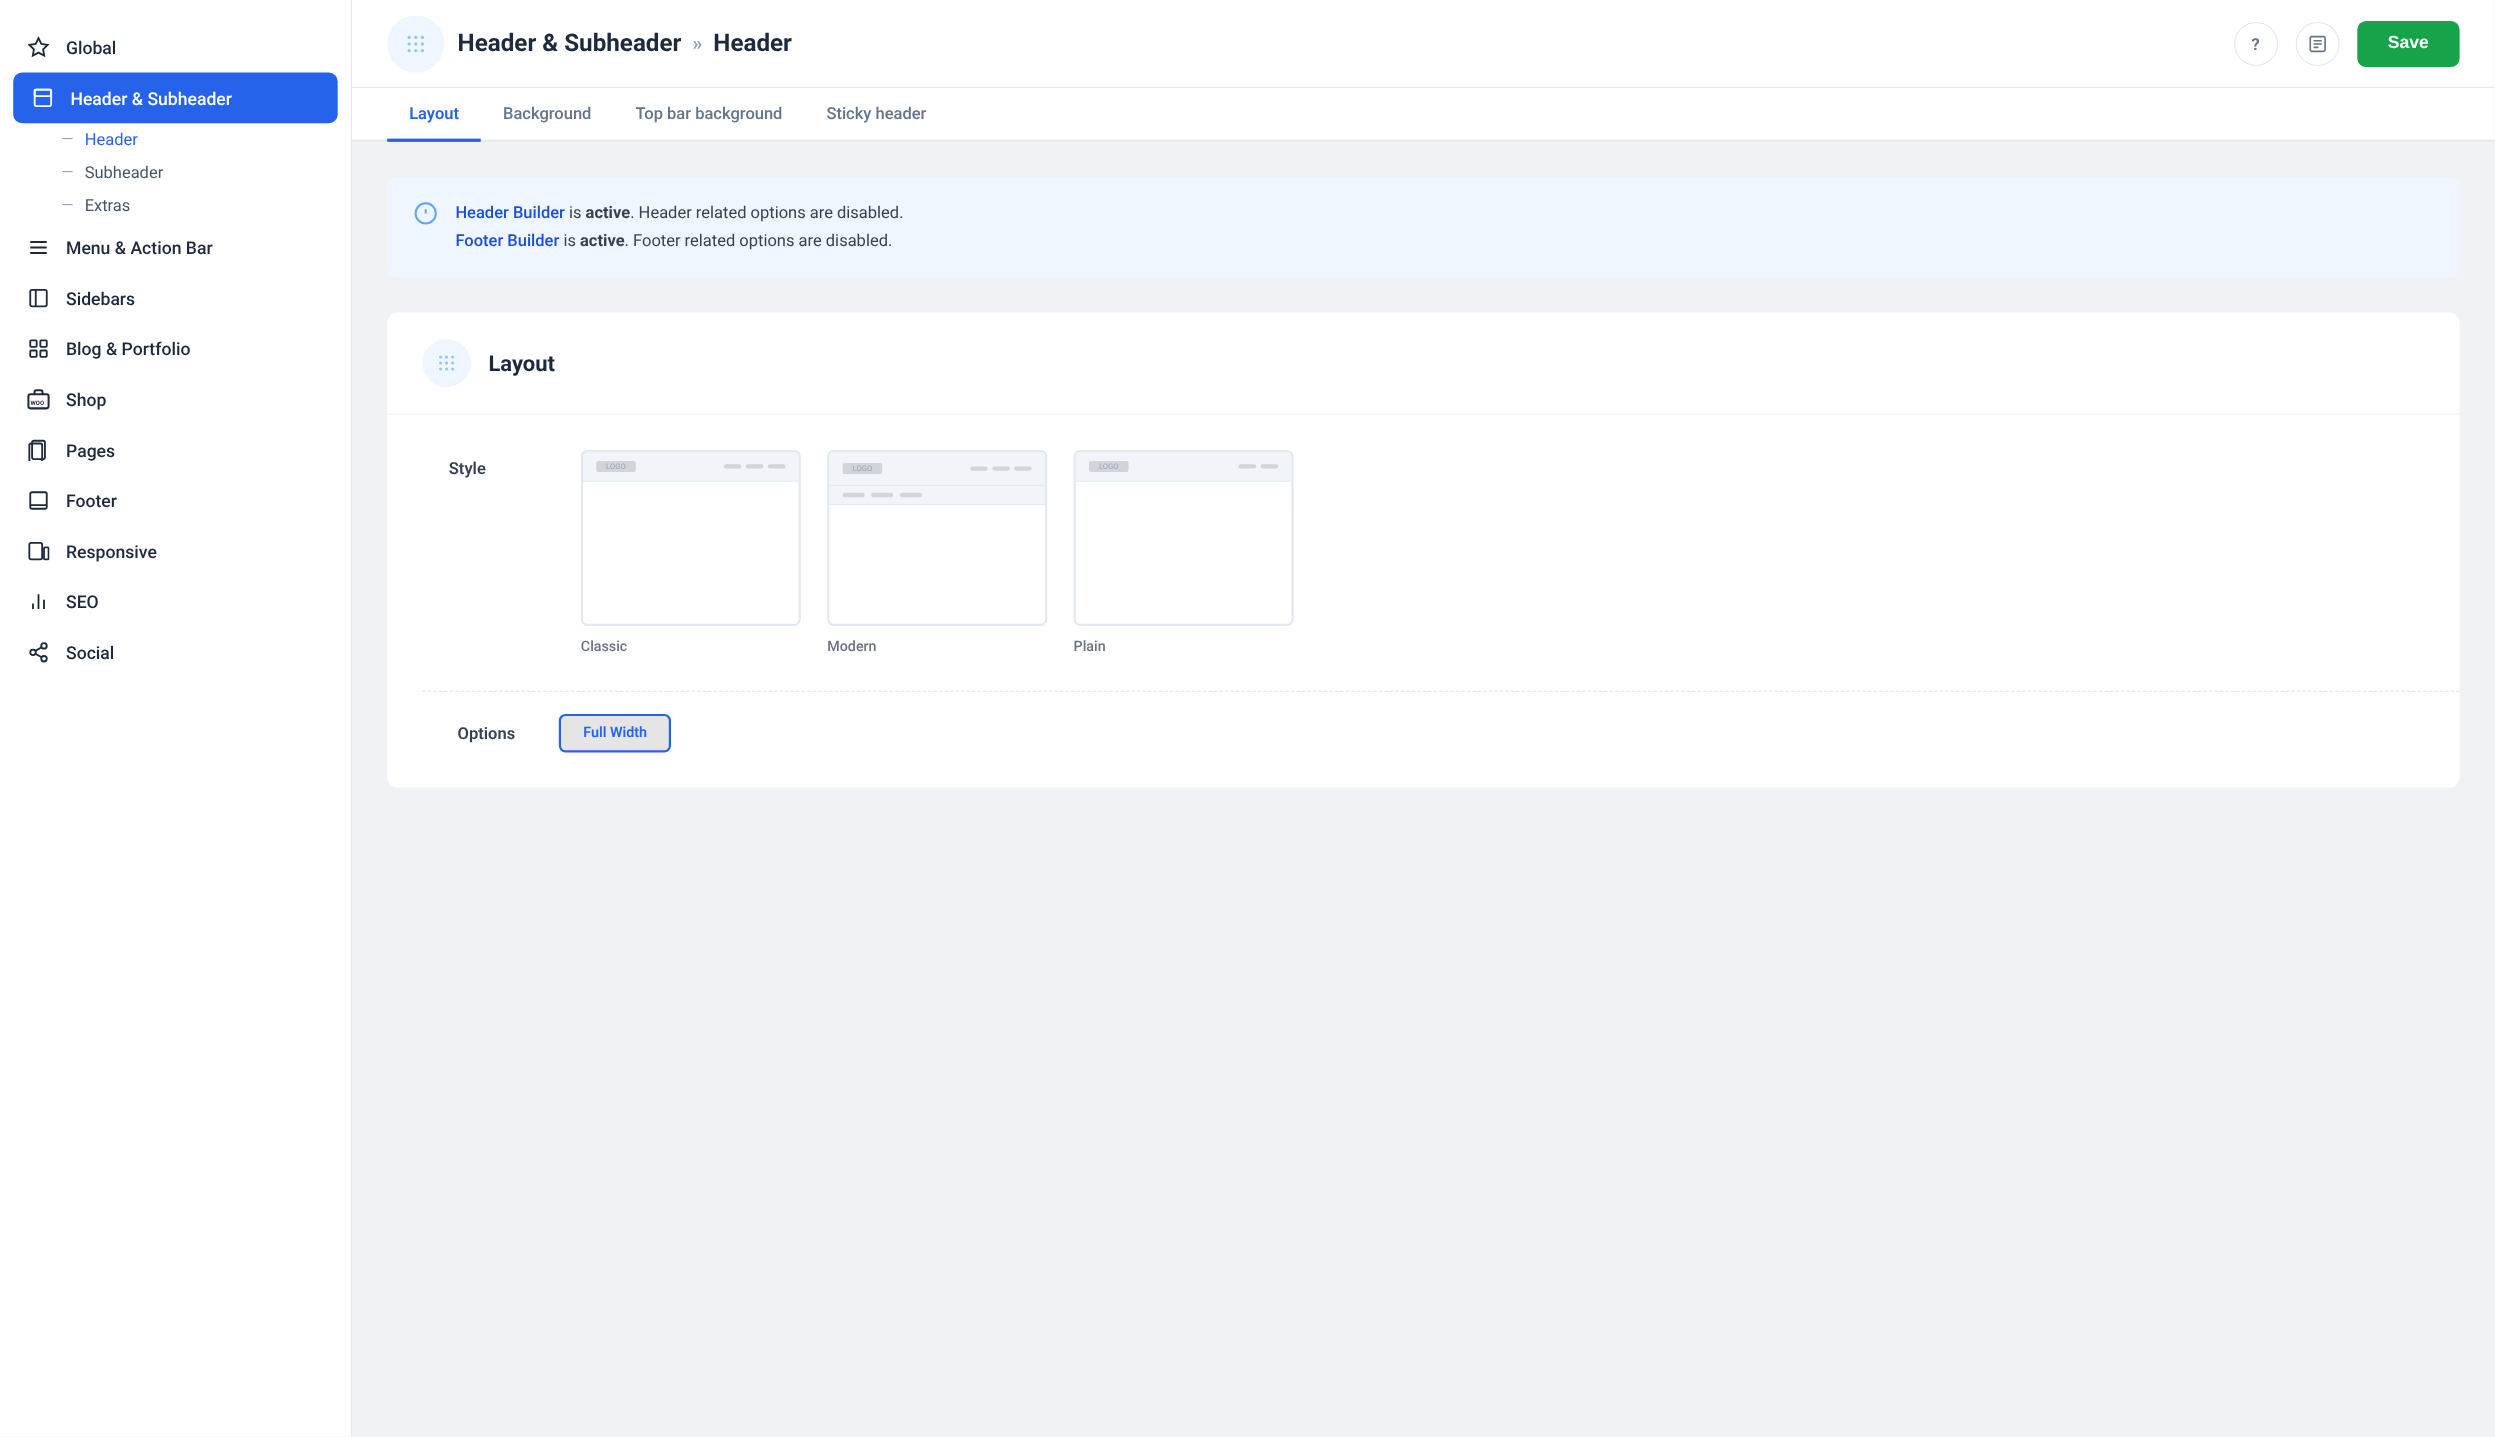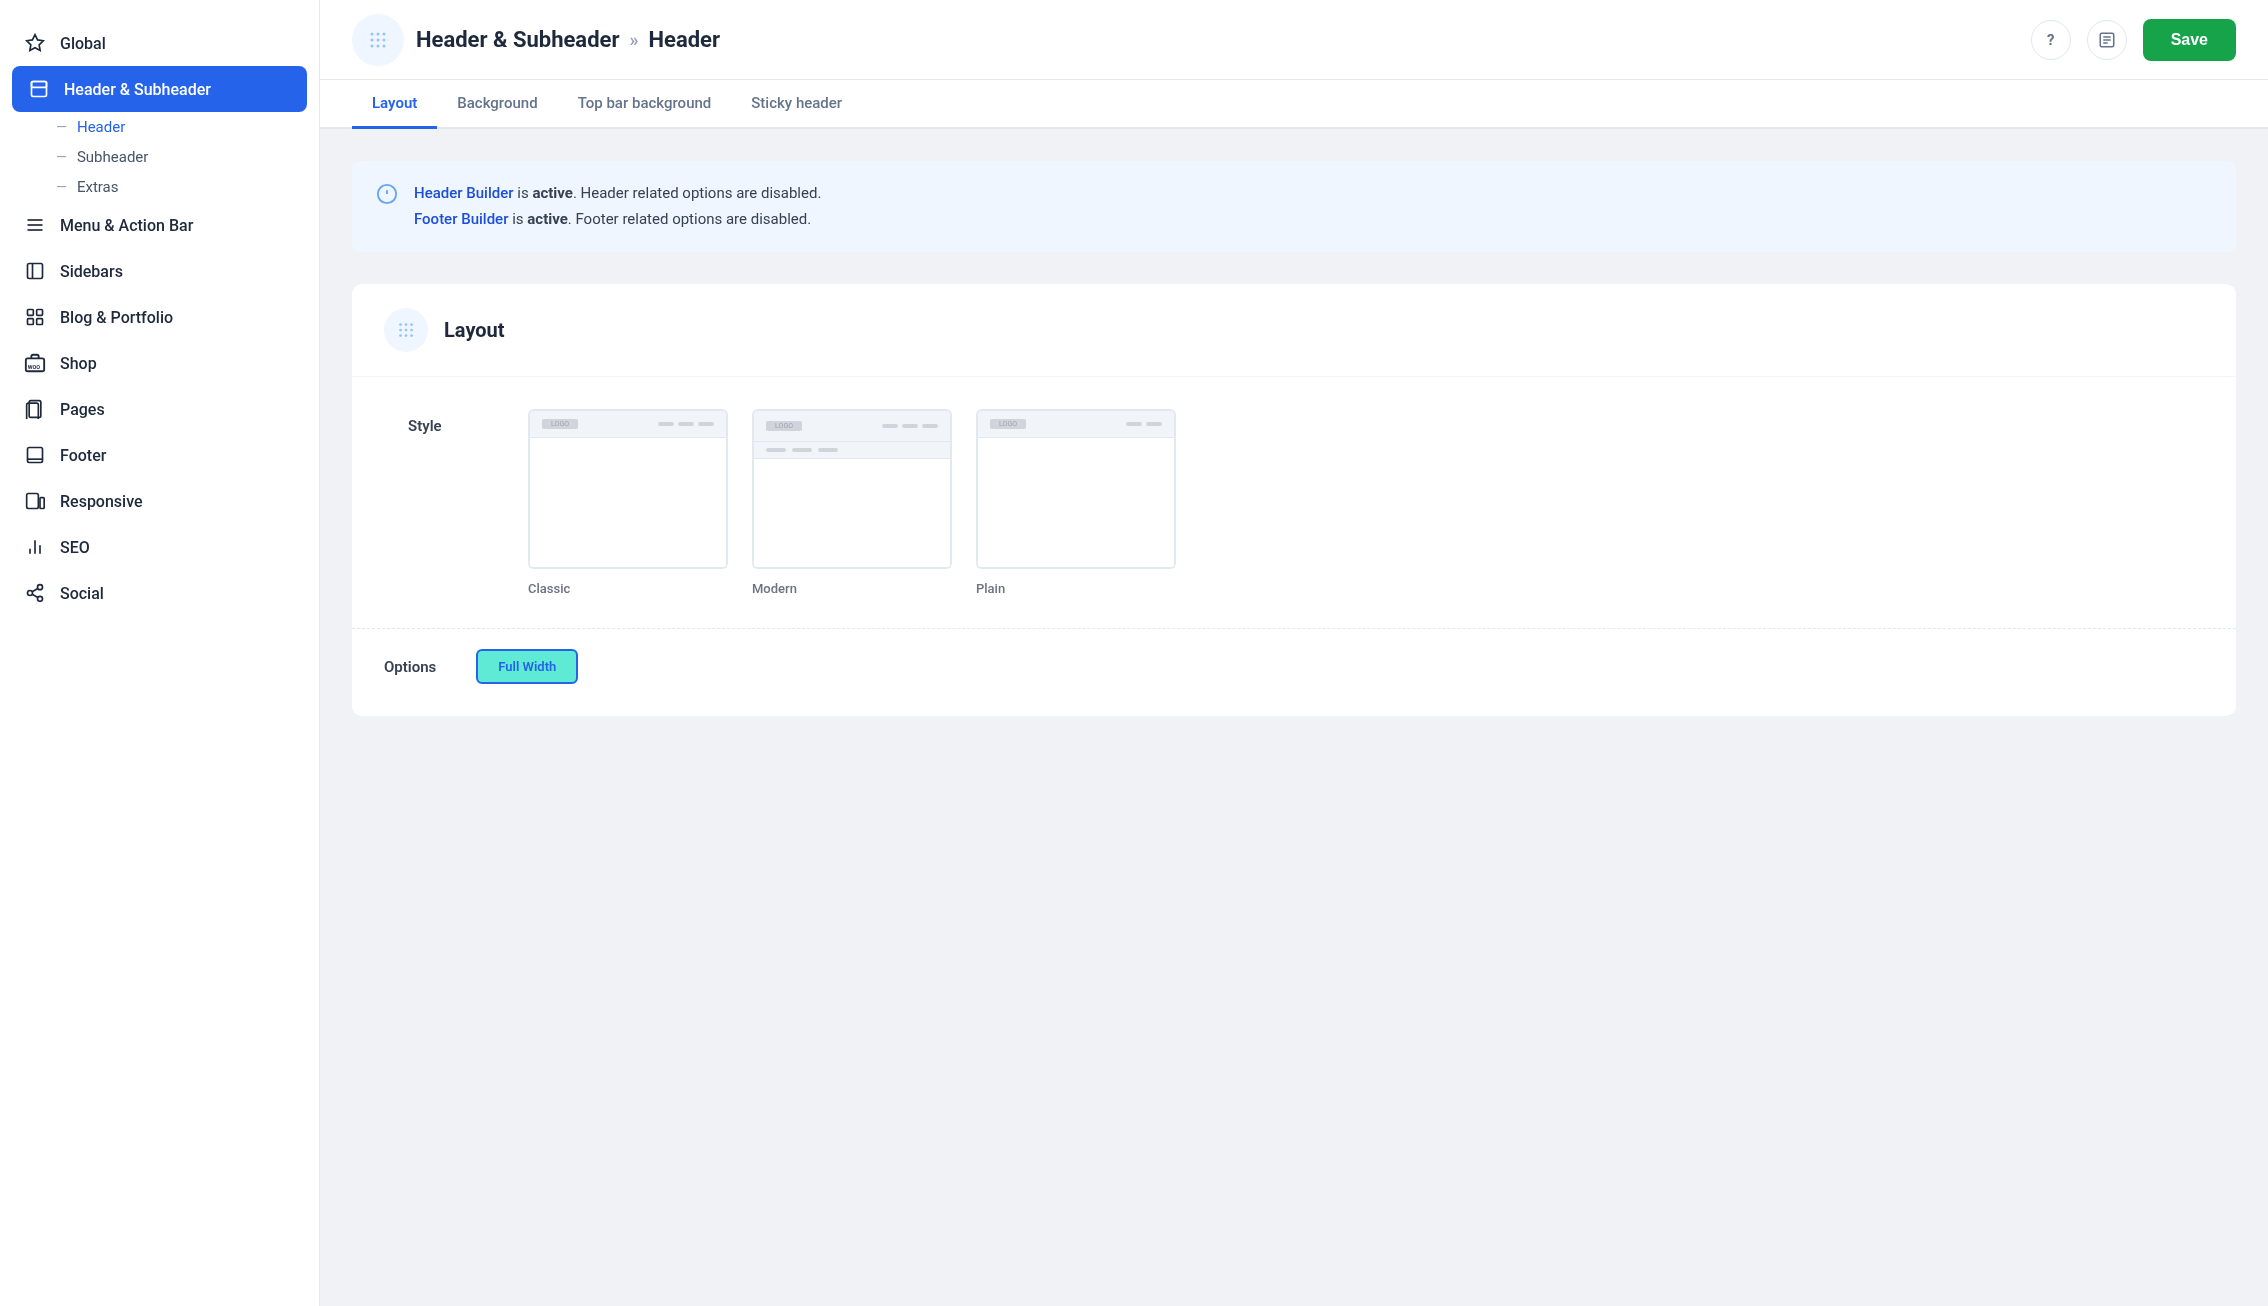--- a/index.html
+++ b/index.html
@@ -309,20 +309,21 @@
     .style-name {
       font-size: 13px;
       color: #6b7280;
       font-weight: 500;
     }
 
     
     .options-section {
       padding: 0 32px 20px;
       border-top: 1px dashed #e2e8f0;
+      margin-left: 32px;
     }
     .options-label {
       font-size: 15px;
       font-weight: 600;
       color: #374151;
       padding: 20px 0 12px;
       display: flex;
       align-items: center;
       gap: 40px;
     }
@@ -336,21 +337,21 @@
       border: 2px solid #e2e8f0;
       border-radius: 6px;
       font-size: 13px;
       color: #6b7280;
       background: #f8fafc;
       cursor: pointer;
     }
     .pill.active {
       border-color: #2563eb;
       color: #2563eb;
-      background: #5eead4;
+      background: #e5e5e5;
     }
 
     
     svg { display: block; }
   </style>
 </head>
 <body>
 
 <nav class="sidebar">
 

